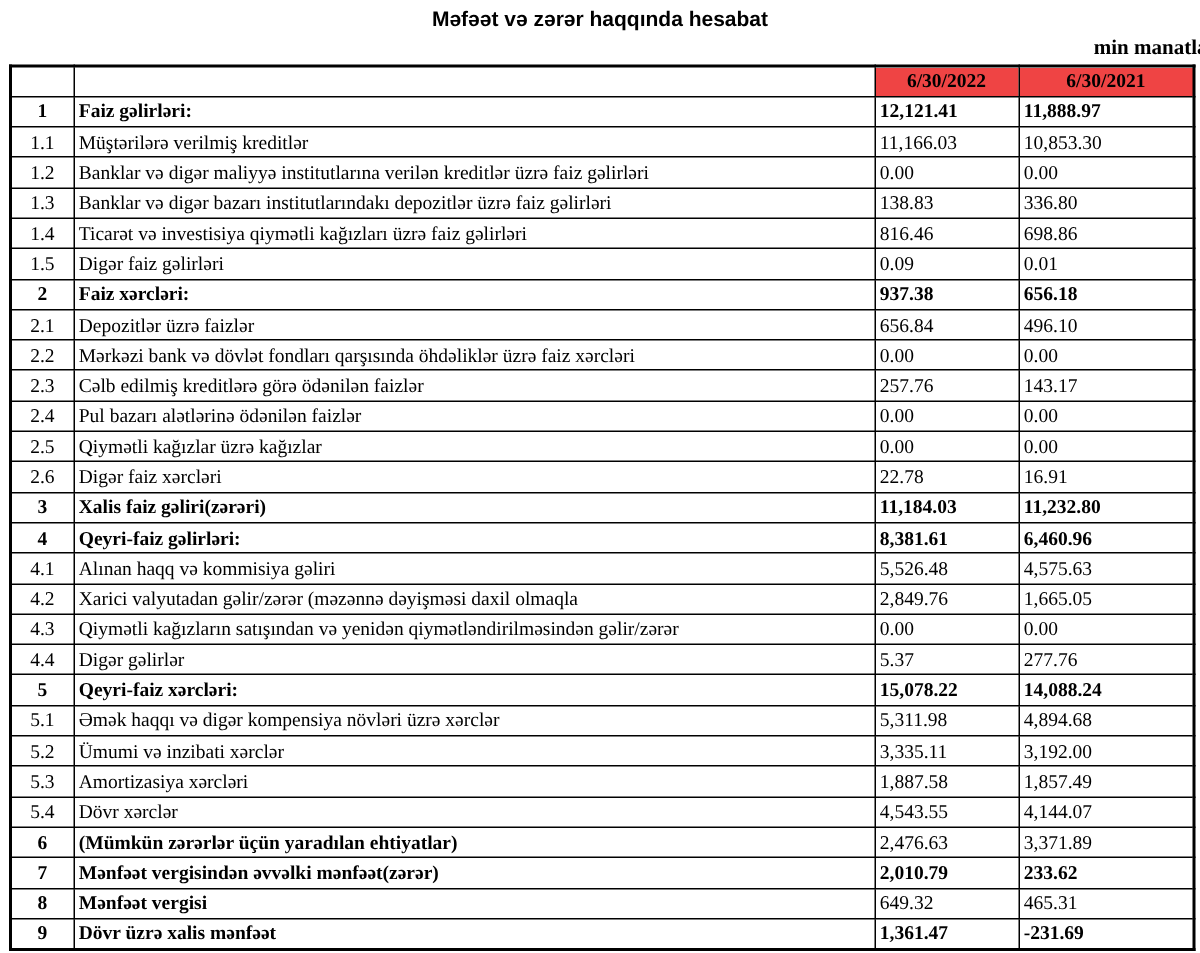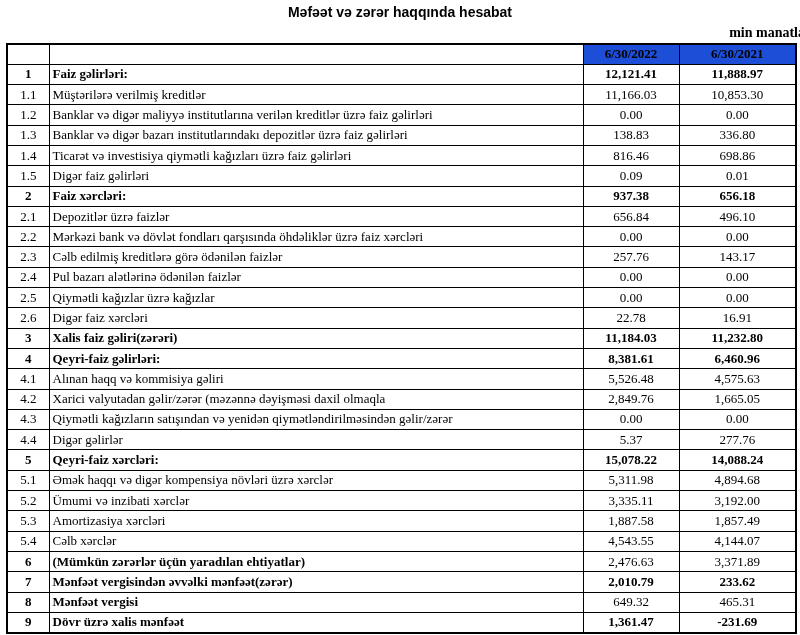--- a/index.html
+++ b/index.html
@@ -52,23 +52,23 @@
   table.pl-table td, table.pl-table th {
     border: 1px solid #000000;
     font-size: 13px;
     padding: 0 3px;
     white-space: nowrap;
     overflow: hidden;
     vertical-align: middle;
   }
   td.no-cell    { text-align: center; }
   td.label-cell { text-align: left; padding-left: 4px; }
-  td.value-cell { text-align: center; padding-right: 4px; }
+  td.value-cell { text-align: left; padding-right: 4px; }
   th.date-cell {
-    background: #1d4ed8;
+    background: #ef4444;
     text-align: center;
     font-weight: bold;
     font-size: 13px;
   }
   th.blank-cell { background: #ffffff; }
   .bold { font-weight: bold; }
 </style>
 </head>
 <body>
 
@@ -225,21 +225,21 @@
           <td class="value-cell">3,192.00</td>
         </tr>
         <tr>
           <td class="no-cell">5.3</td>
           <td class="label-cell">Amortizasiya xərcləri</td>
           <td class="value-cell">1,887.58</td>
           <td class="value-cell">1,857.49</td>
         </tr>
         <tr>
           <td class="no-cell">5.4</td>
-          <td class="label-cell">Cəlb xərclər</td>
+          <td class="label-cell">Dövr xərclər</td>
           <td class="value-cell">4,543.55</td>
           <td class="value-cell">4,144.07</td>
         </tr>
         <tr>
           <td class="no-cell bold">6</td>
           <td class="label-cell bold">(Mümkün zərərlər üçün yaradılan ehtiyatlar)</td>
           <td class="value-cell">2,476.63</td>
           <td class="value-cell">3,371.89</td>
         </tr>
         <tr>

